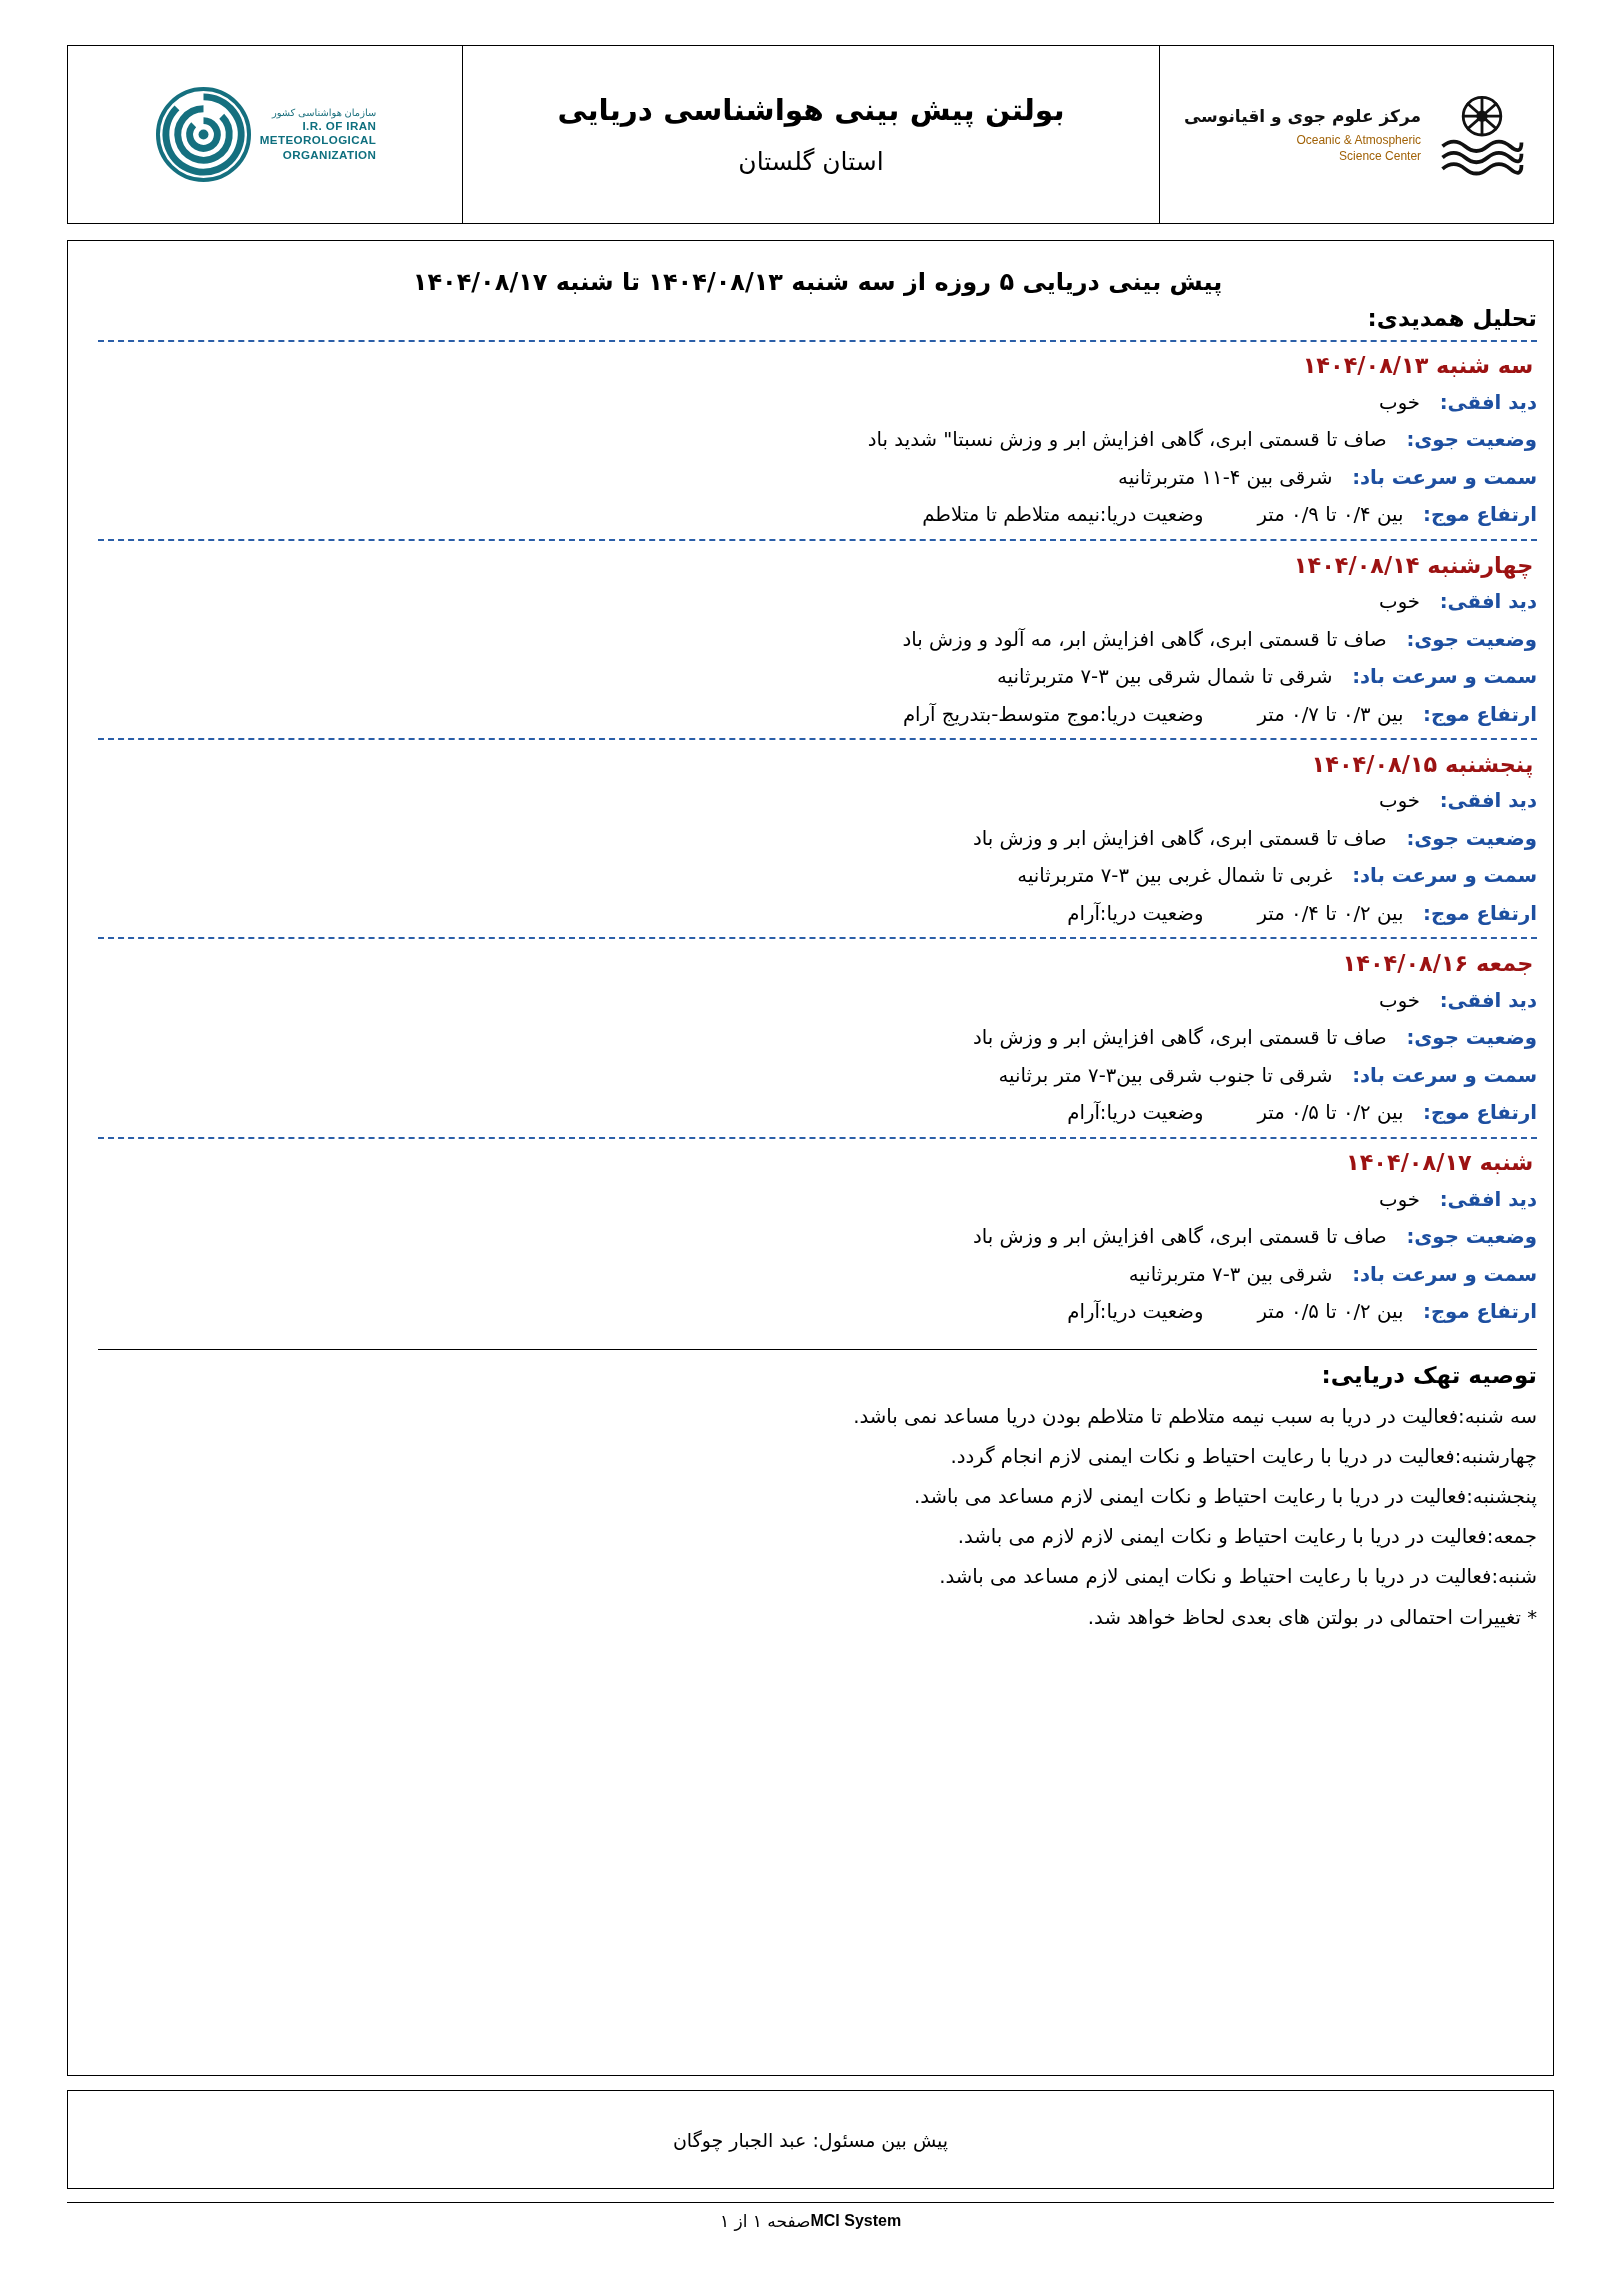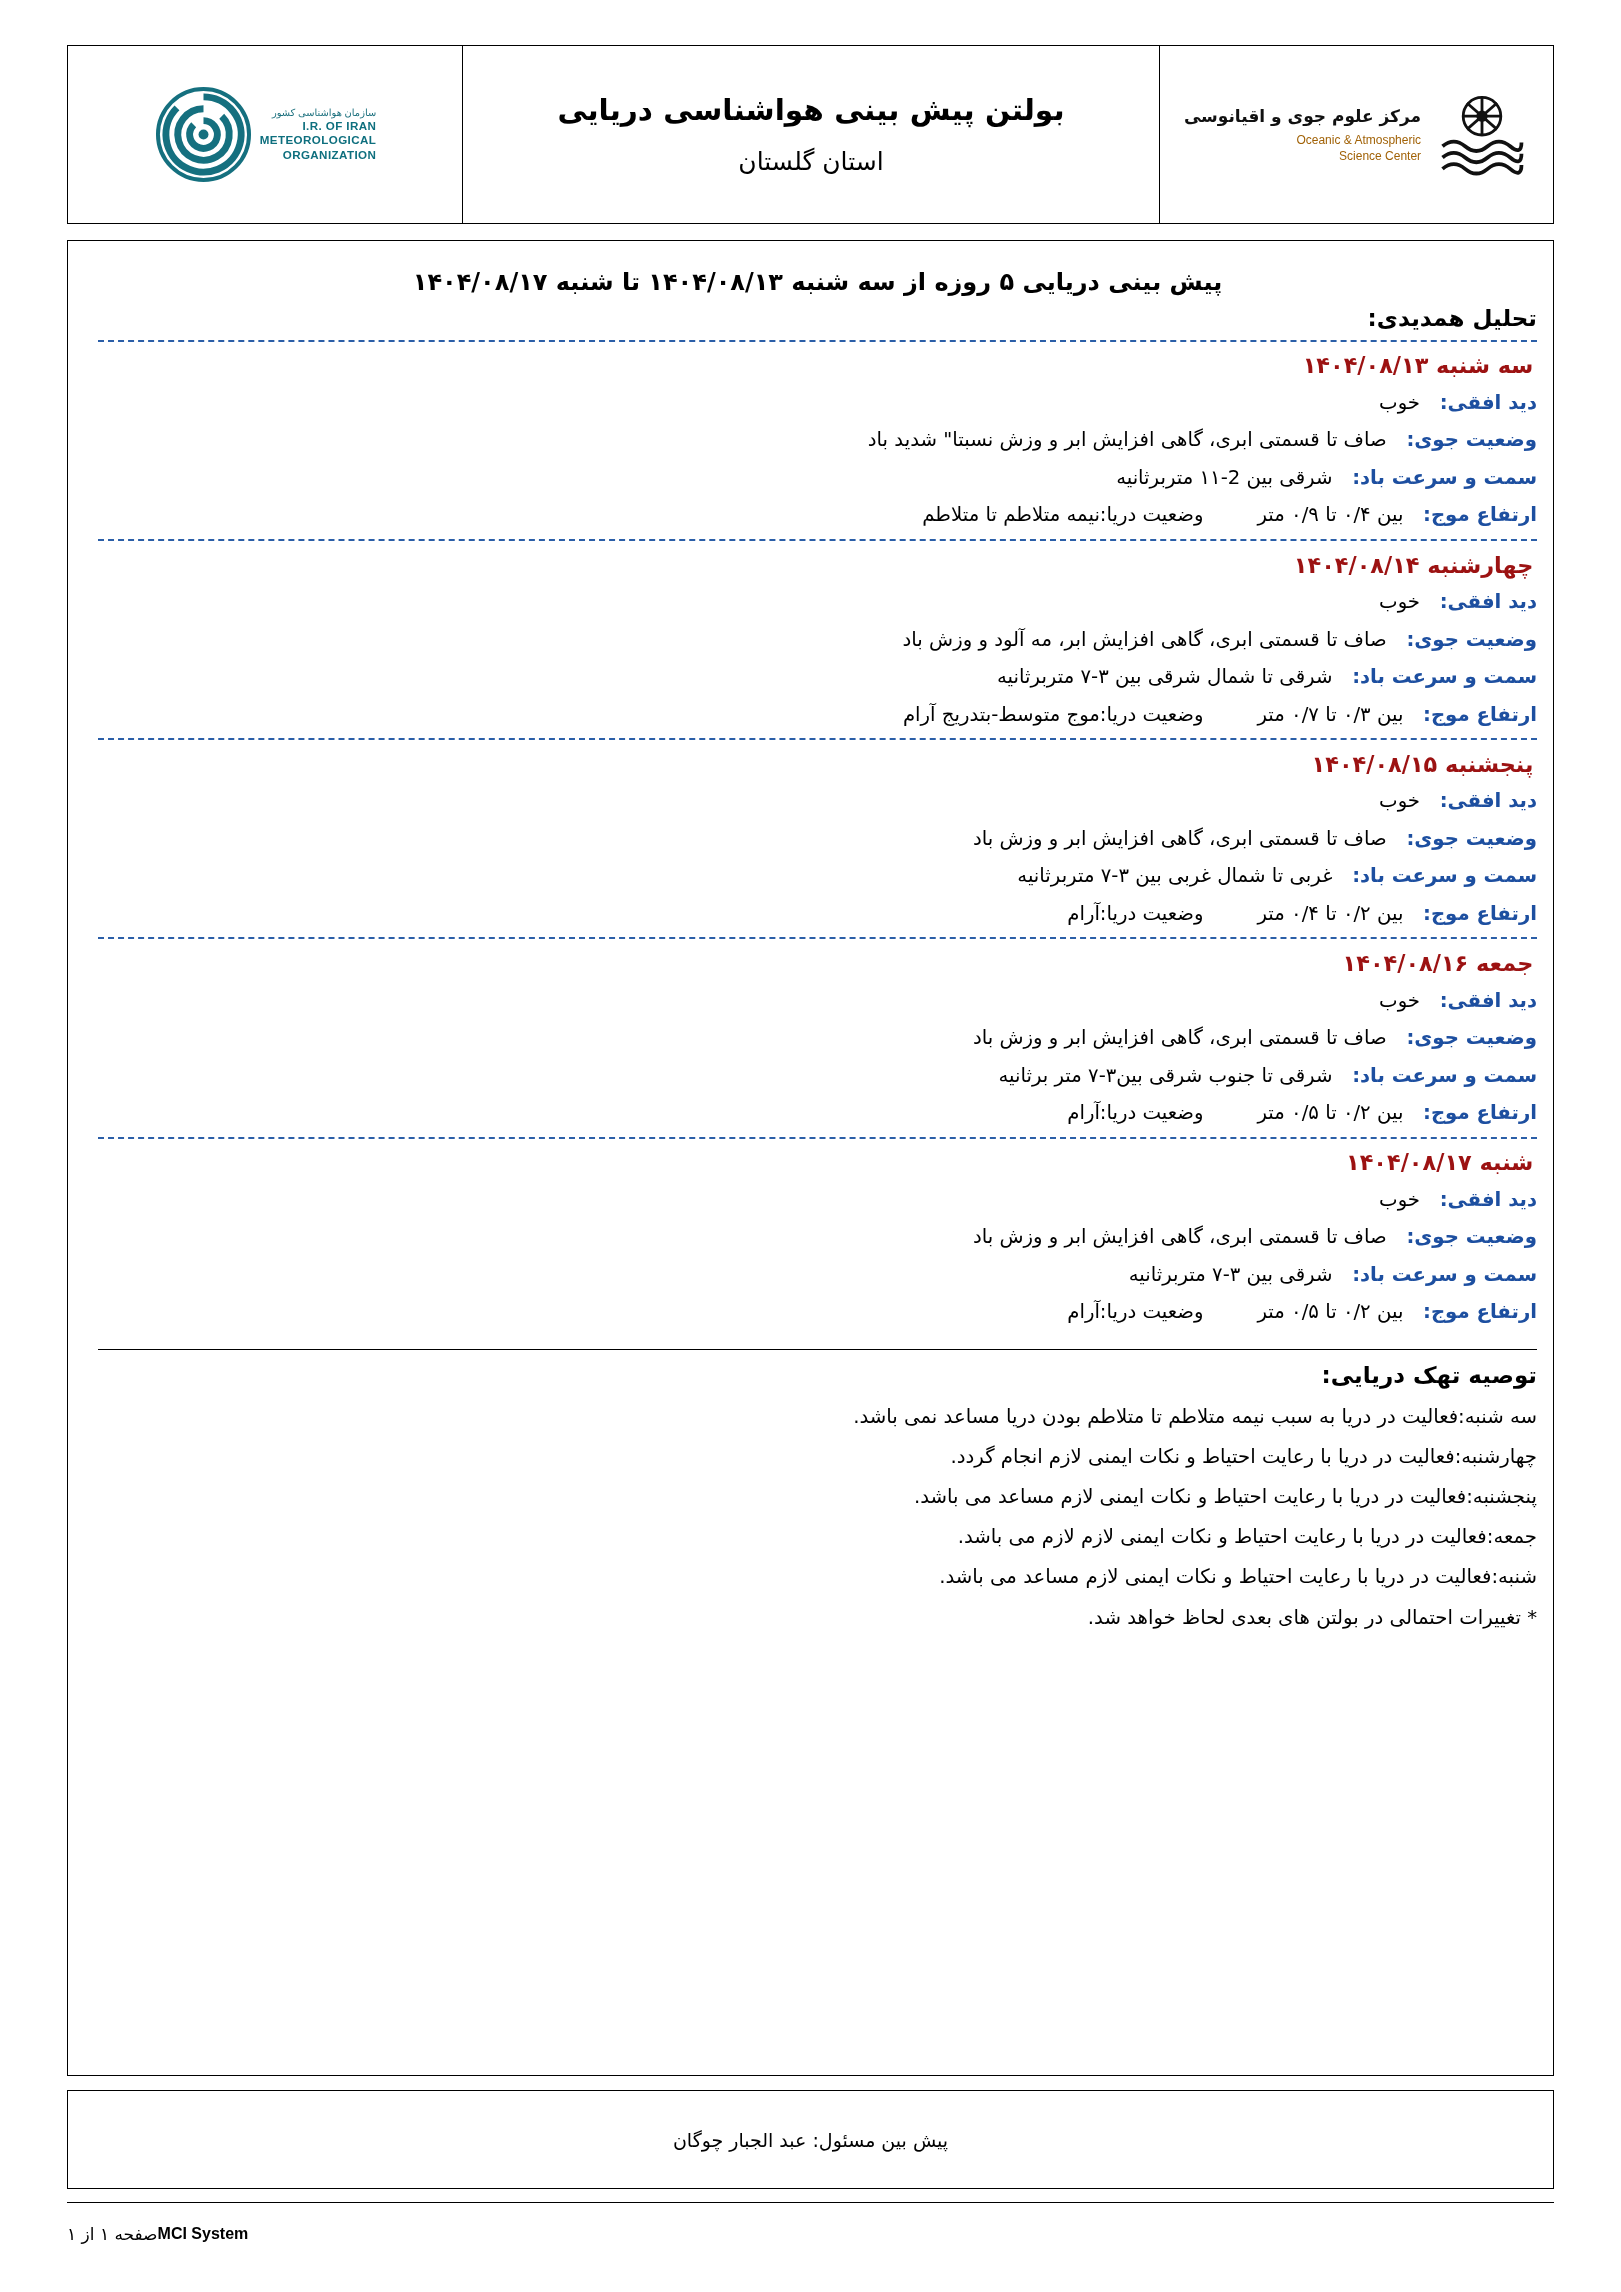--- a/index.html
+++ b/index.html
@@ -179,24 +179,24 @@
     justify-content: center;
   }
   .sign-text {
     font-size: 19px;
     color: #000;
   }
   .footer {
     margin-top: 12.5px;
     display: flex;
     flex-direction: row-reverse;
-    justify-content: flex-start;
+    justify-content: center;
     align-items: center;
     border-top: 1.8px solid #000;
-    padding-top: 21px;
+    padding-top: 8px;
     font-size: 17px;
   }
   .footer .left {
     font-family: "Liberation Sans", sans-serif;
     font-weight: bold;
     direction: ltr;
     font-size: 16px;
   }
 </style>
 </head>
@@ -259,21 +259,21 @@
     <div class="dashed"></div>
     <div class="day-block">
       <div class="day-title">سه شنبه ۱۴۰۴/۰۸/۱۳</div>
       <div class="rline">
         <span class="lab">دید افقی:</span><span class="gap"></span><span class="val">خوب</span><span class="gap-lg"></span>
       </div>
       <div class="rline">
         <span class="lab">وضعیت جوی:</span><span class="gap"></span><span class="val">صاف تا قسمتی ابری، گاهی افزایش ابر و وزش نسبتا" شدید باد</span><span class="gap-lg"></span>
       </div>
       <div class="rline">
-        <span class="lab">سمت و سرعت باد:</span><span class="gap"></span><span class="val">شرقی بین 2-۱۱ متربرثانیه</span><span class="gap-lg"></span>
+        <span class="lab">سمت و سرعت باد:</span><span class="gap"></span><span class="val">شرقی بین ۴-۱۱ متربرثانیه</span><span class="gap-lg"></span>
       </div>
       <div class="rline">
         <span class="lab">ارتفاع موج:</span><span class="gap"></span><span class="val">بین ۰/۴ تا ۰/۹ متر</span><span class="gap-lg"></span><span class="val">وضعیت دریا:نیمه متلاطم تا متلاطم</span><span class="gap-lg"></span>
       </div>
     </div>
 
     <div class="dashed"></div>
     <div class="day-block">
       <div class="day-title">چهارشنبه ۱۴۰۴/۰۸/۱۴</div>
       <div class="rline">

